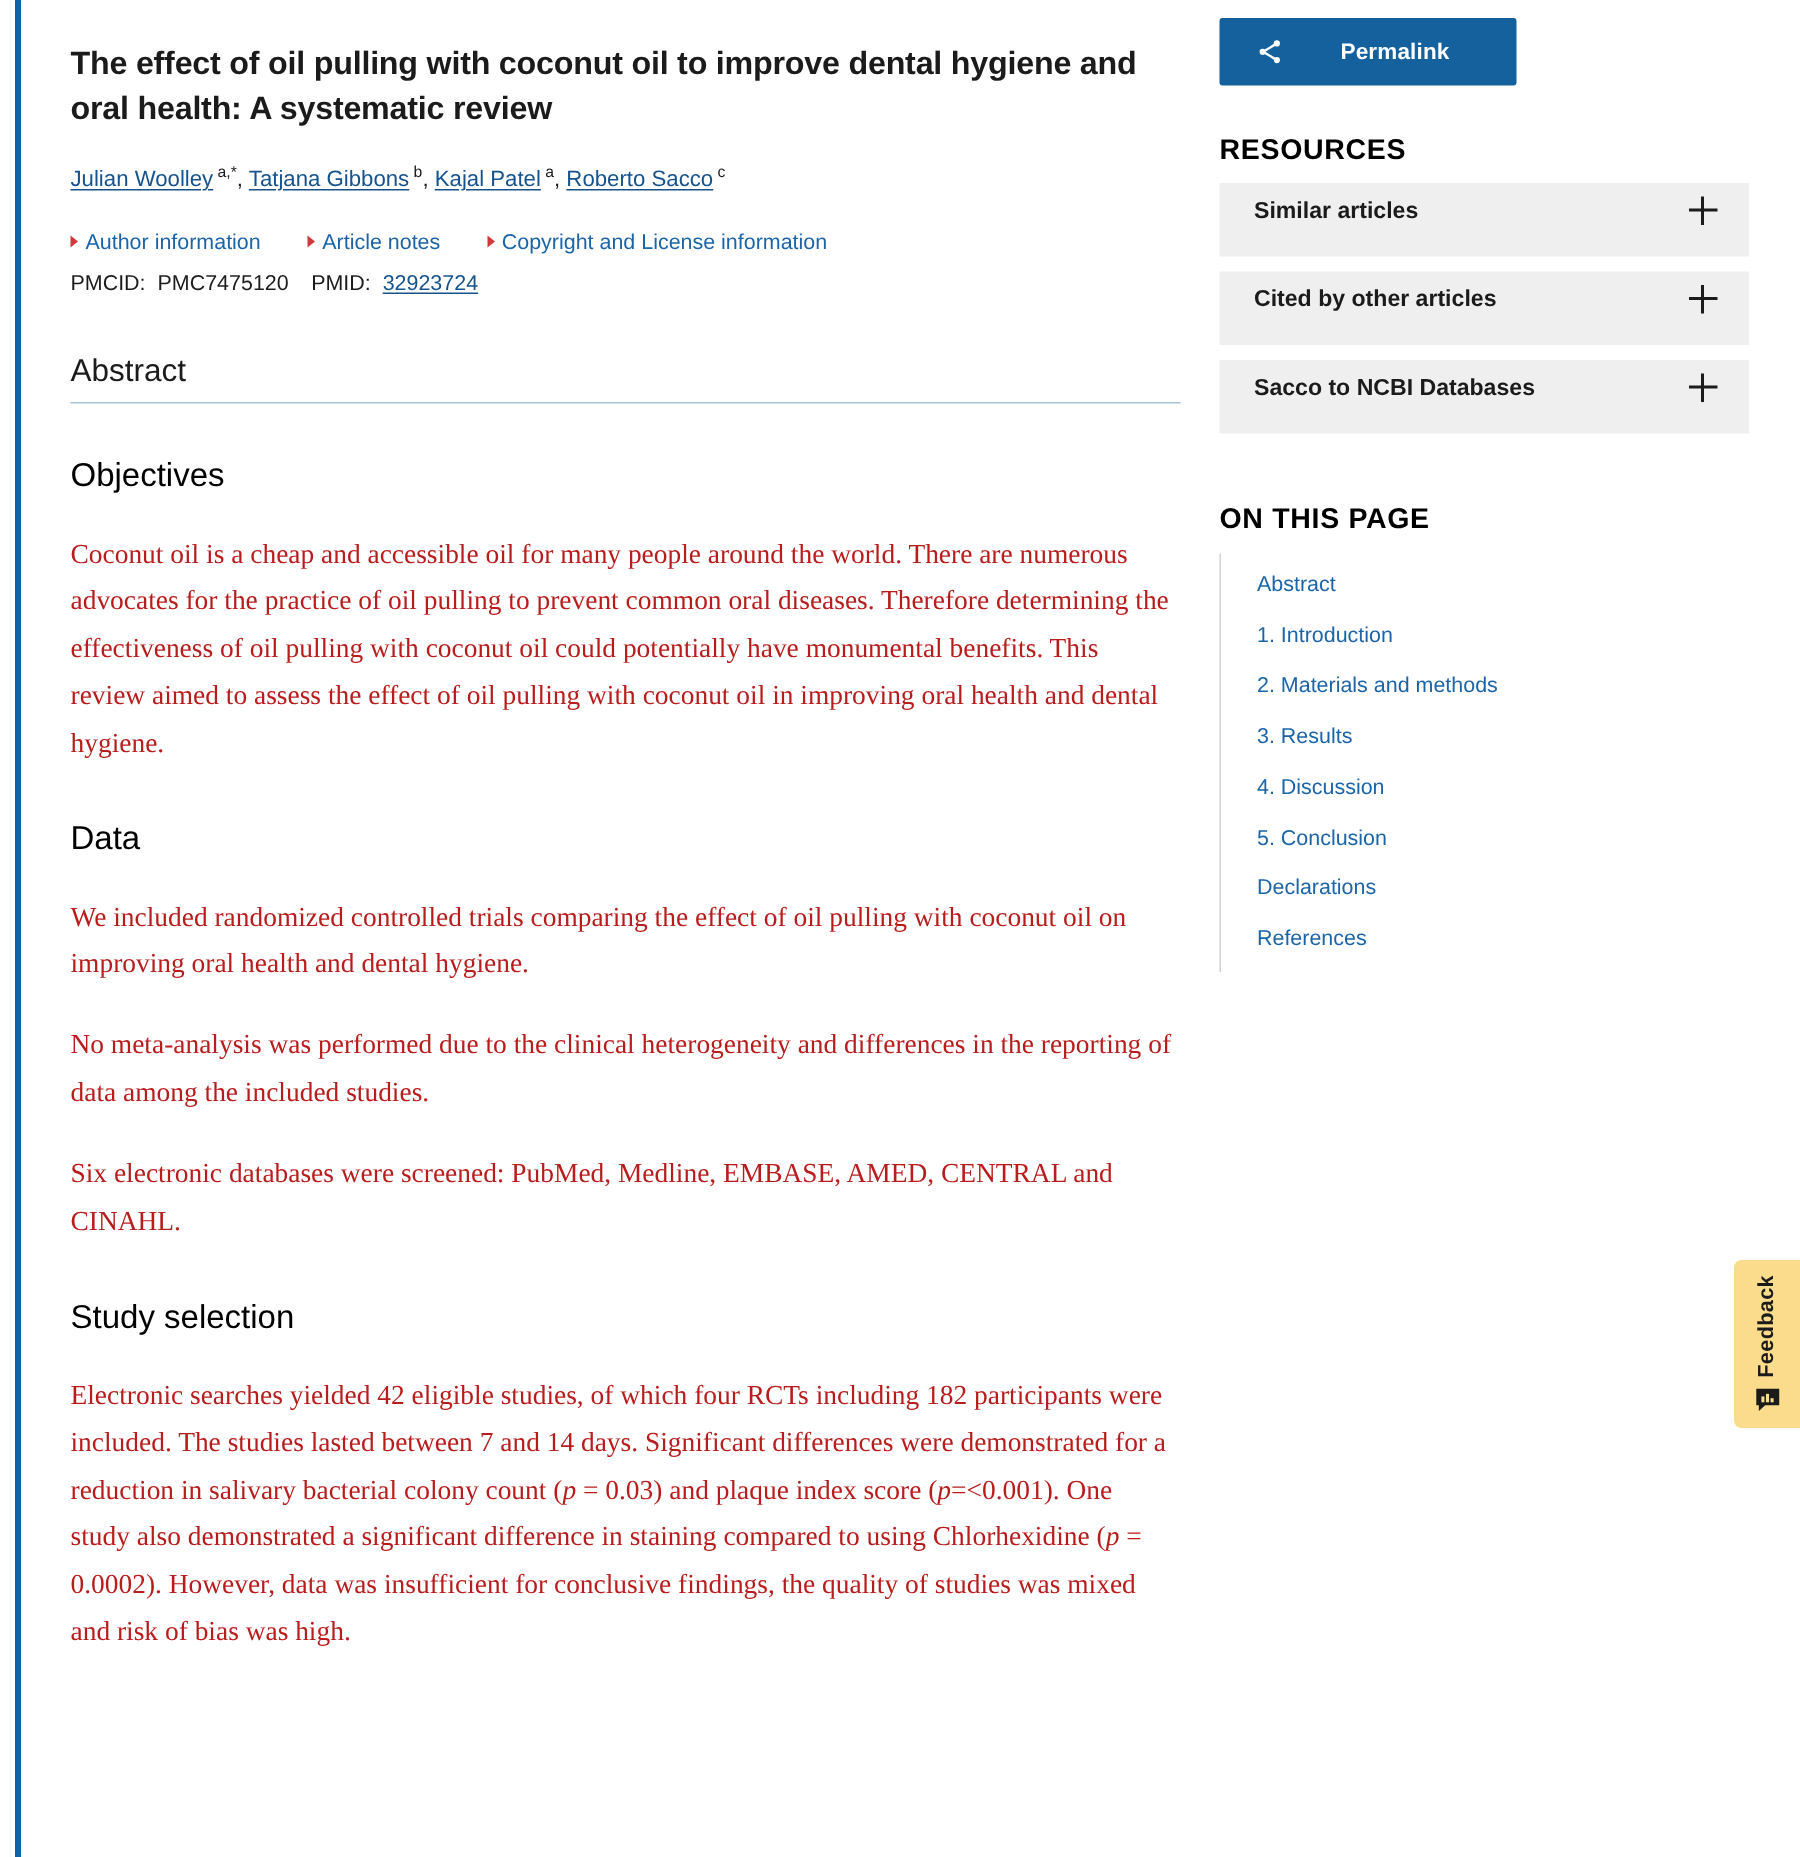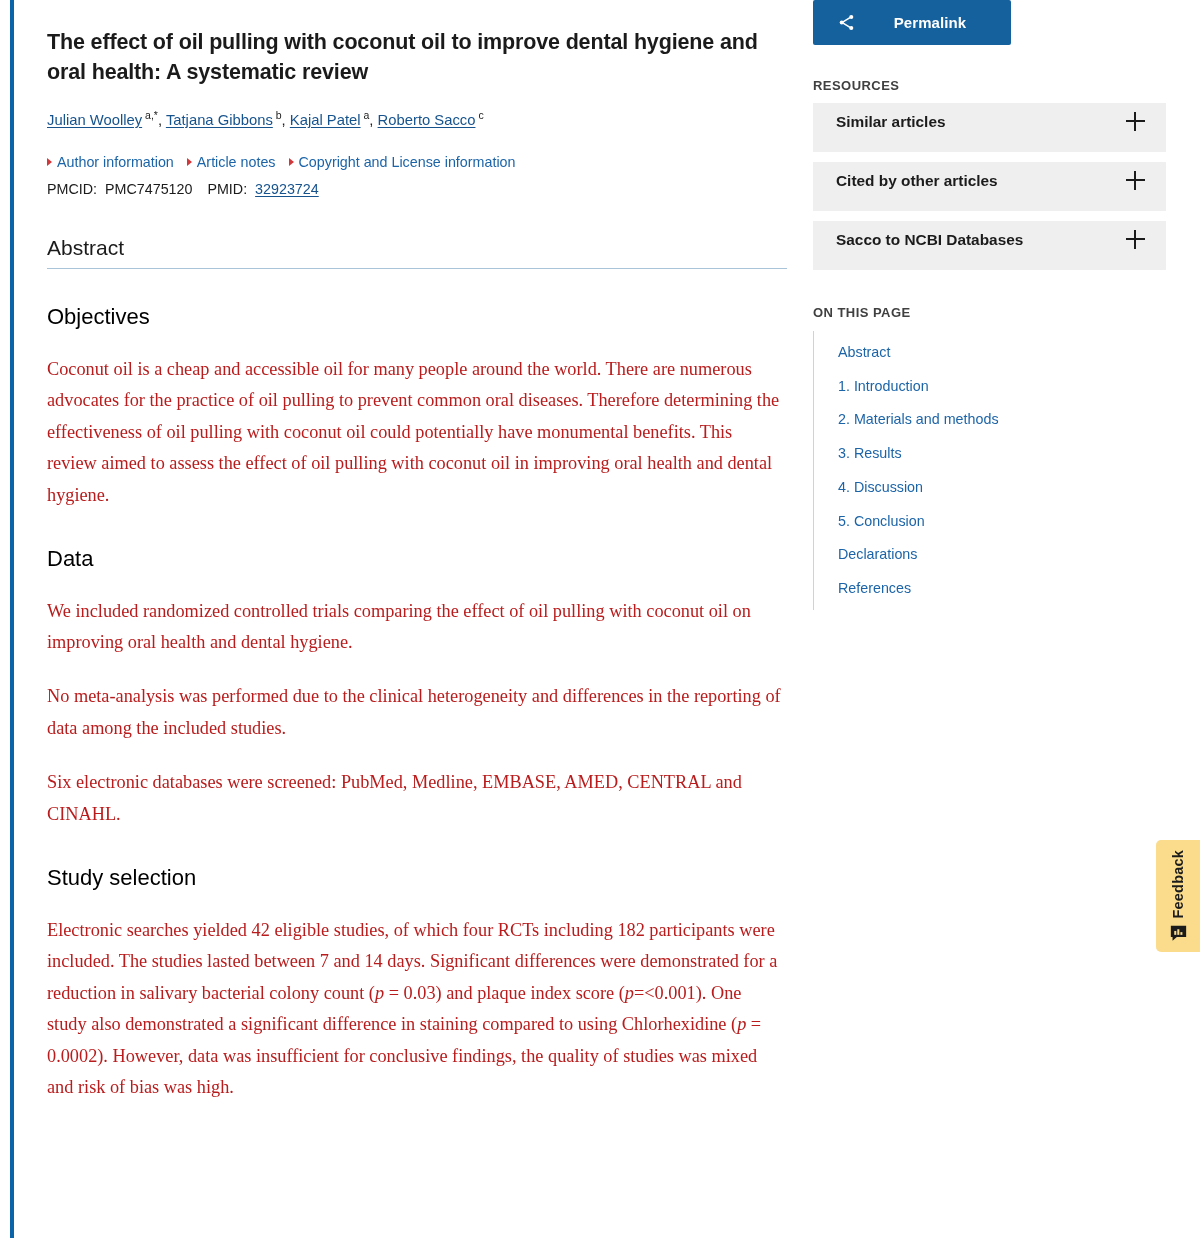--- a/index.html
+++ b/index.html
@@ -69,20 +69,21 @@
     color: #1b1b1b;
     text-decoration: none;
   }
 
   #meta-links {
     margin-top: 23px;
     font-size: 14.3px;
     color: #1b64a8;
     display: flex;
     align-items: flex-start;
+    gap: 18px;
   }
   .meta-link {
     color: #1b64a8;
     cursor: pointer;
     margin-right: 13px;
     display: inline-flex;
     align-items: baseline;
   }
   .tri {
     display: inline-block;
@@ -139,20 +140,21 @@
 
   
   #sidebar {
     position: absolute;
     left: 813px;
     top: 0;
     width: 362px;
   }
 
   #permalink-button {
+    margin-top: 12px;
     width: 198px;
     height: 45px;
     background: #14619e;
     color: #ffffff;
     border: none;
     border-radius: 2px;
     display: flex;
     align-items: center;
     cursor: pointer;
     padding: 4px;
@@ -168,24 +170,24 @@
     font-size: 15px;
     font-weight: bold;
     letter-spacing: 0.1px;
     flex: 1;
     text-align: center;
     padding-right: 14px;
   }
 
   .sidebar-kicker {
     margin-top: 33px;
-    font-size: 13px;
+    font-size: 19px;
     font-weight: bold;
     letter-spacing: 0.45px;
-    color: #404040;
+    color: #000000;
   }
 
   .resource-row {
     margin-top: 10px;
     background: #efefef;
     height: 49px;
     width: 353px;
     display: flex;
     align-items: center;
     justify-content: space-between;
@@ -205,21 +207,21 @@
     flex: 0 0 19px;
   }
   .plus-icon::before, .plus-icon::after {
     content: "";
     position: absolute;
     background: #1b1b1b;
   }
   .plus-icon::before { left: 0; top: 8px; width: 19px; height: 2.4px; }
   .plus-icon::after  { top: 0; left: 8px; height: 19px; width: 2.4px; }
 
-  #on-this-page-kicker { margin-top: 35px; }
+  #on-this-page-kicker { margin-top: 47px; }
 
   #toc-list {
     margin-top: 11px;
     border-left: 1px solid #d2d2d2;
     padding: 5px 0 4px 0;
     width: 300px;
   }
   .toc-item {
     display: block;
     font-size: 14.3px;

